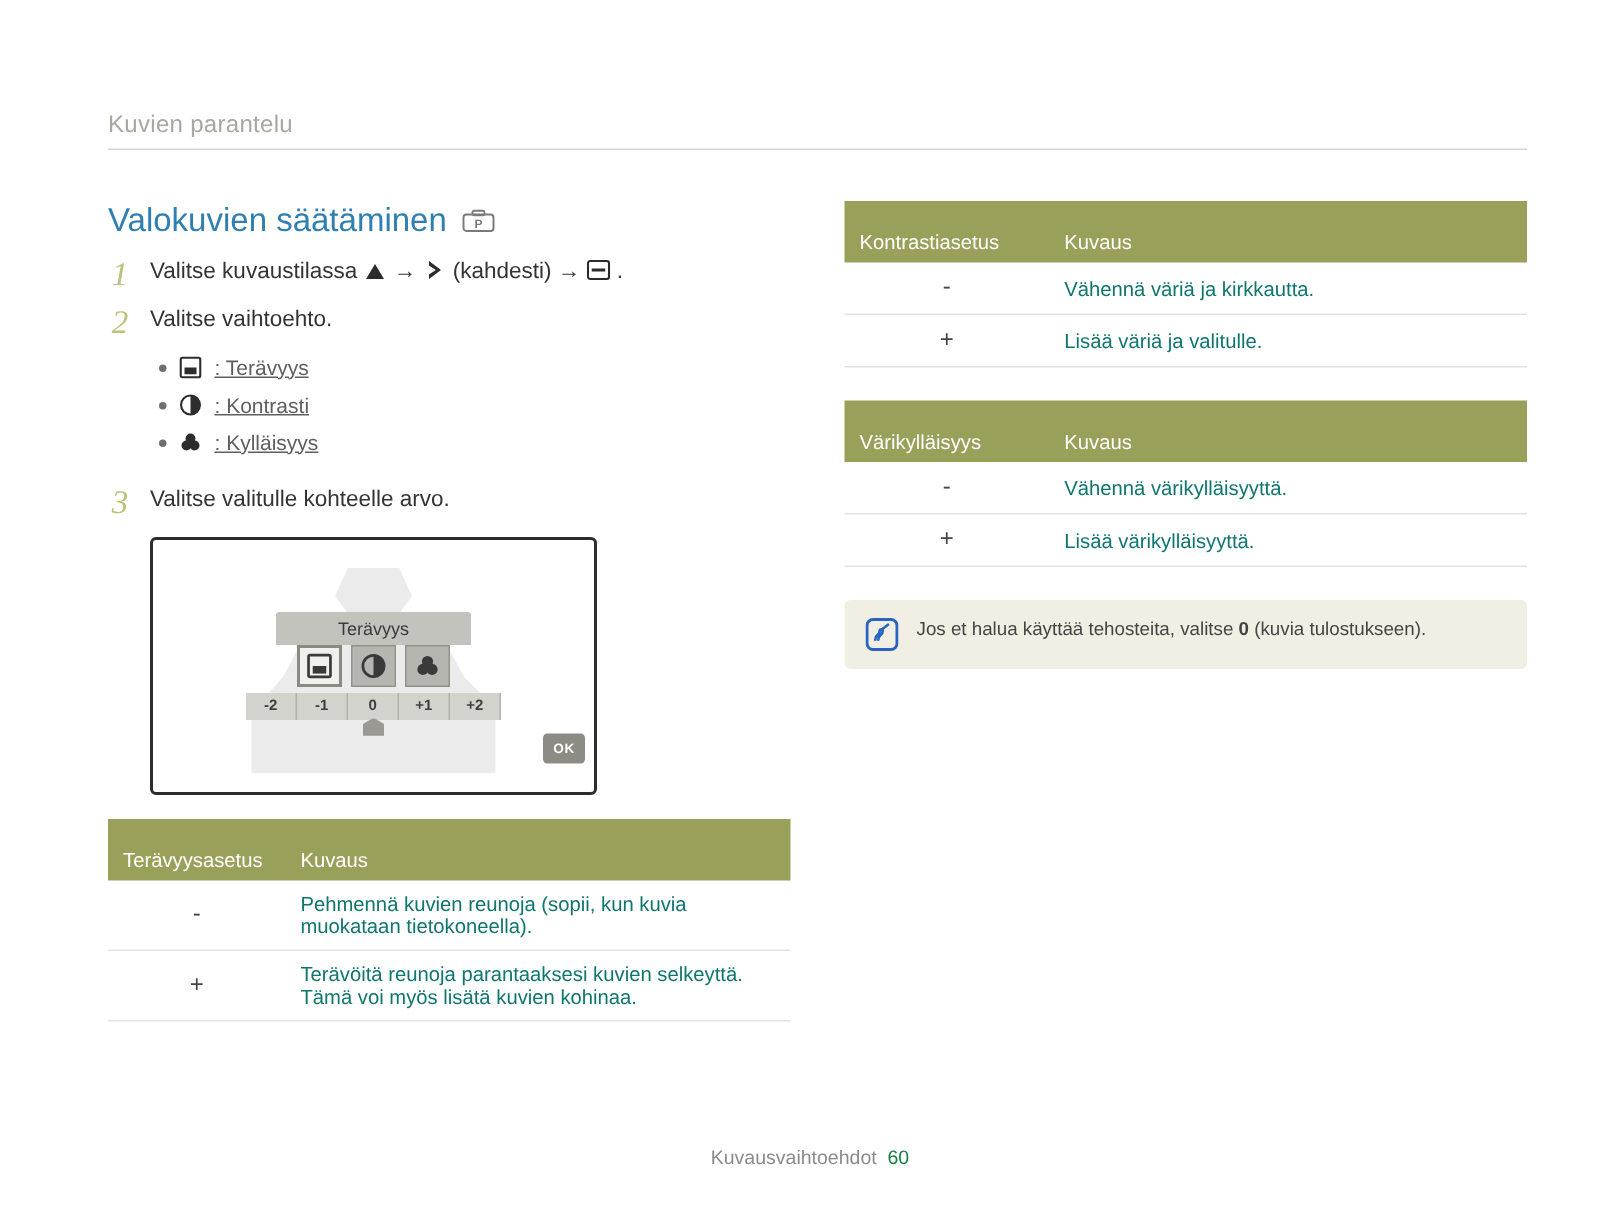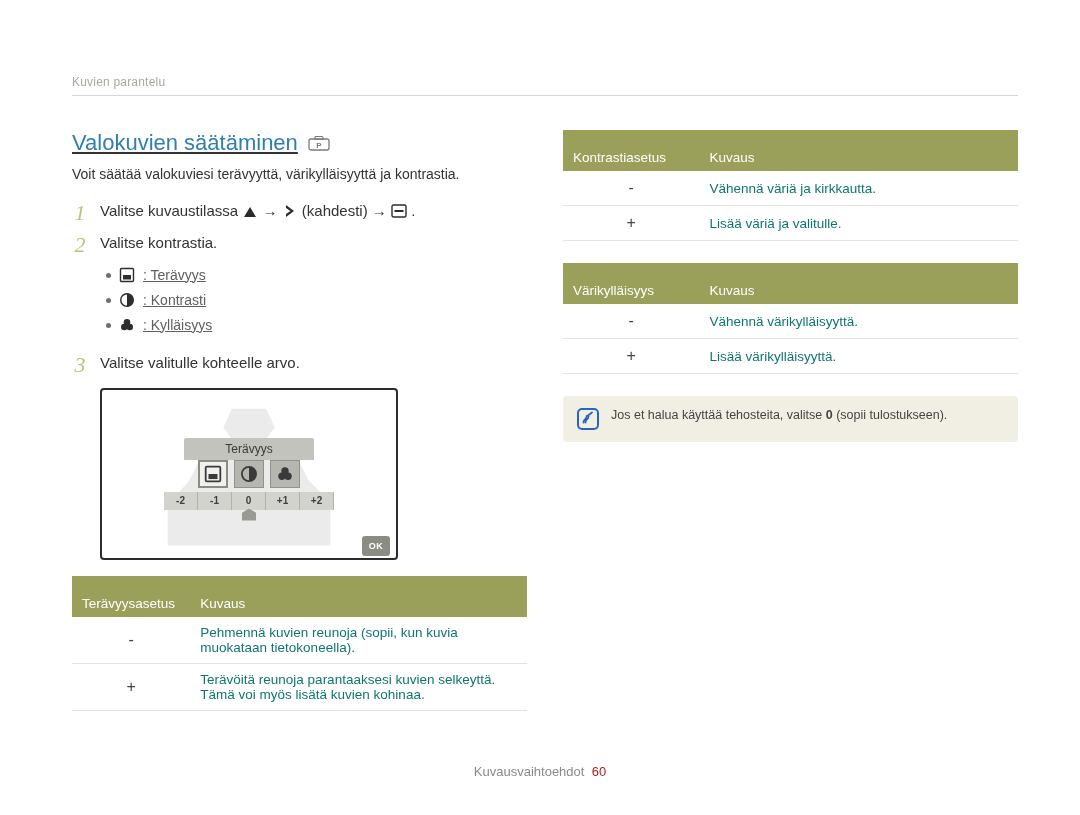--- a/index.html
+++ b/index.html
@@ -19,42 +19,41 @@
     height: 815px;
     background: #fff;
     font-family: Arial, Helvetica, sans-serif;
     color: #333;
     position: relative;
   }
   .page {
     padding: 75px 62px 40px 72px;
   }
   .page-header {
-    font-size: 12px;
+    font-size: 16px;
     color: var(--header-grey);
     font-weight: 400;
     padding-bottom: 6px;
     border-bottom: 1px solid #d6d6d6;
     margin-bottom: 34px;
     letter-spacing: 0.2px;
   }
   .columns {
     display: flex;
     gap: 36px;
   }
   .col {
     flex: 1 1 0;
     min-width: 0;
   }
   .title-row {
     display: flex;
     align-items: center;
     gap: 10px;
     margin-bottom: 10px;
-    text-decoration: underline;
   }
   .section-title {
     color: var(--blue-title);
     font-size: 22px;
     font-weight: 400;
   }
   .mode-icon {
     width: 22px;
     height: 16px;
     display: inline-flex;
@@ -206,21 +205,21 @@
     bottom: -11px;
     left: calc(50% - 7px);
     width: 14px;
     height: 12px;
     background: #9a9a92;
     clip-path: polygon(50% 0, 100% 35%, 100% 100%, 0 100%, 0 35%);
   }
   .ok-btn {
     position: absolute;
     right: 6px;
-    bottom: 2px;
+    bottom: 19px;
     width: 28px;
     height: 20px;
     background: #8c8c85;
     border-radius: 3px;
     color: #fff;
     font-size: 9px;
     font-weight: 700;
     display: flex;
     align-items: center;
     justify-content: center;
@@ -272,21 +271,21 @@
   .callout b { font-weight: 700; }
   
   .footer {
     position: absolute;
     left: 0; right: 0;
     bottom: 36px;
     text-align: center;
     color: #8a8a8a;
     font-size: 13px;
   }
-  .footer .pg { color: #b91c1c; }
+  .footer .pg { color: #15803d; }
 </style>
 </head>
 <body>
 
 <div class="page">
   <div class="page-header">Kuvien parantelu</div>
 
   <div class="columns">
 
     <div class="col">
@@ -295,21 +294,20 @@
         <span class="section-title">Valokuvien säätäminen</span>
         <span class="mode-icon">
           <svg viewBox="0 0 22 16" width="22" height="16">
             <rect x="1" y="4" width="20" height="11" rx="2" fill="none" stroke="#7a7a7a" stroke-width="1.3"></rect>
             <rect x="7" y="1.5" width="8" height="3" rx="1" fill="none" stroke="#7a7a7a" stroke-width="1.2"></rect>
             <text x="11" y="12.8" text-anchor="middle" font-size="8" fill="#7a7a7a" font-family="Arial" font-weight="700">P</text>
           </svg>
         </span>
       </div>
 
-      <div class="intro">Voit säätää valokuviesi terävyyttä, värikylläisyyttä ja kontrastia.</div>
 
       <ol class="steps">
         <li>
           <span class="step-num">1</span>
           <span class="step-body">
             <span>Valitse kuvaustilassa </span>
             <span class="inline-icon">
               <svg viewBox="0 0 14 12" width="14" height="12">
                   <polygon points="7,1 13,11 1,11" fill="#2b2b2b"></polygon>
                 </svg>
@@ -328,21 +326,21 @@
                 <rect x="3.5" y="6" width="9" height="2" fill="#2b2b2b"></rect>
               </svg>
             </span>
             <span>.</span>
           </span>
         </li>
 
         <li>
           <span class="step-num">2</span>
           <div class="step-body">
-            <span>Valitse kontrastia.</span>
+            <span>Valitse vaihtoehto.</span>
             <ul class="bullets">
               <li>
                 <span class="dot"></span>
                 <span class="icon">
                   <svg viewBox="0 0 16 16" width="16" height="16">
                     <rect x="1.5" y="1.5" width="13" height="13" rx="1" fill="none" stroke="#2d2d2d" stroke-width="1.4"></rect>
                     <rect x="4" y="8" width="8" height="4.5" fill="#2d2d2d"></rect>
                   </svg>
                 </span>
                 <span>: Terävyys</span>
@@ -469,21 +467,21 @@
         </table>
 
       <div class="callout">
         <span class="callout-icon">
           <svg viewBox="0 0 22 22" width="22" height="22">
             <rect x="1" y="1" width="20" height="20" rx="4" fill="none" stroke="#2864c2" stroke-width="2"></rect>
             <path d="M6.5 14.5 c0 -4 3 -2.5 3 -6 c0 -1.2 2 -1.2 2 0 c0 3.5 -3 2 -3 6 M11 7.5 l4 -3" stroke="#2864c2" stroke-width="1.8" fill="none" stroke-linecap="round"></path>
           </svg>
         </span>
         <span>
-          <span>Jos et halua käyttää tehosteita, valitse </span><b>0</b><span> (sopii tulostukseen).</span>
+          <span>Jos et halua käyttää tehosteita, valitse </span><b>0</b><span> (kuvia tulostukseen).</span>
         </span>
       </div>
     </div>
   </div>
 </div>
 
 <div class="footer">
   <span>Kuvausvaihtoehdot</span>&nbsp;&nbsp;<span class="pg">60</span>
 </div>
 

